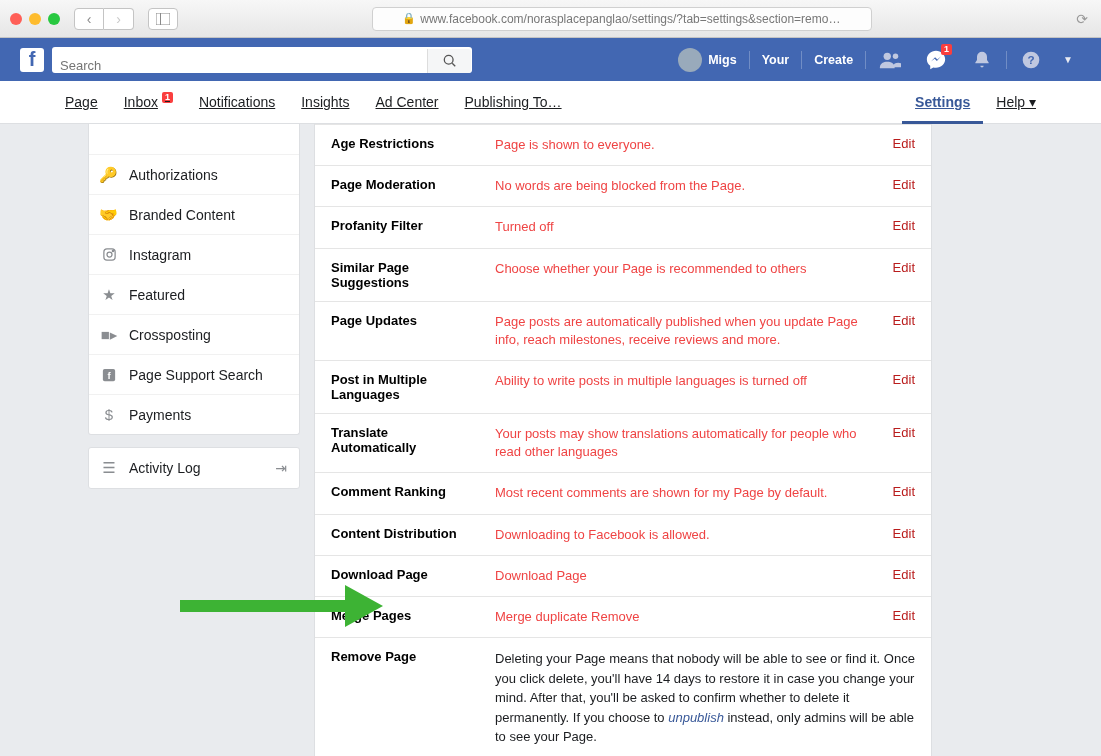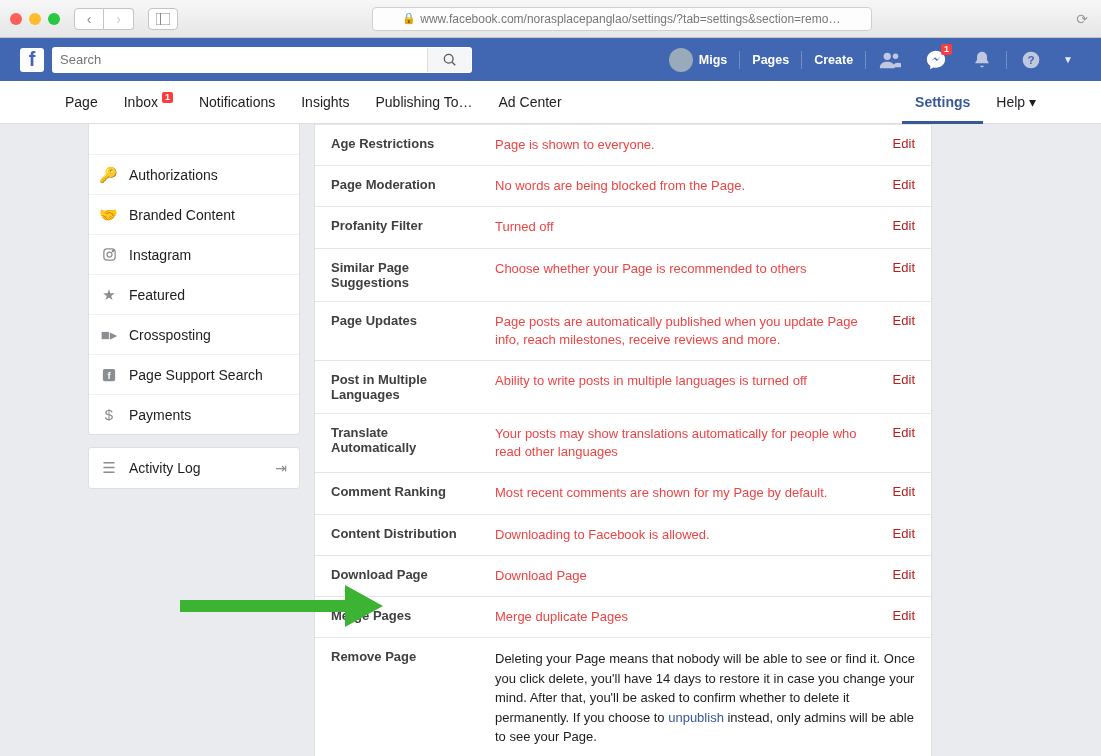--- a/index.html
+++ b/index.html
@@ -15,33 +15,33 @@
   .nav-btn{width:30px;height:22px;border:1px solid #c4c4c4;background:#fff;display:flex;align-items:center;justify-content:center;color:#8a8a8a;font-size:14px;}
   .nav-btn:first-child{border-radius:4px 0 0 4px;}
   .nav-btn:last-child{border-radius:0 4px 4px 0;border-left:none;}
   .sidebar-toggle{width:30px;height:22px;border:1px solid #c4c4c4;background:#fff;border-radius:4px;display:flex;align-items:center;justify-content:center;color:#8a8a8a;font-size:13px;margin-left:6px;}
   .urlbar{margin:0 auto;width:500px;height:24px;background:#fdfdfd;border:1px solid #d0d0d0;border-radius:4px;display:flex;align-items:center;justify-content:center;font-size:12px;color:#777;overflow:hidden;white-space:nowrap;}
   .lock{font-size:11px;margin-right:4px;color:#6a6a6a;}
   .refresh{margin-left:8px;color:#9a9a9a;width:18px;height:18px;display:flex;align-items:center;justify-content:center;font-size:14px;}
   
   .bluebar{height:43px;background:#4267b2;display:flex;align-items:center;padding:0 20px;}
   .fb-logo{width:24px;height:24px;background:#fff;color:#4267b2;border-radius:3px;display:flex;align-items:center;justify-content:center;font-weight:bold;font-size:20px;margin-right:8px;}
-  .fb-search{flex:0 0 420px;height:26px;background:#fff;border-radius:3px;display:flex;align-items:center;padding:0 8px;}
+  .fb-search{flex:0 0 420px;height:26px;background:#fff;border-radius:3px;display:flex;align-items:flex-end;padding:0 8px;}
   .fb-search input{border:none;outline:none;flex:1;font-size:13px;color:#333;background:transparent;}
   .fb-search-btn{width:44px;height:24px;background:#f5f6f7;border-left:1px solid #ddd;display:flex;align-items:center;justify-content:center;color:#555;margin-right:-7px;border-radius:0 3px 3px 0;}
   .bluebar-right{margin-left:auto;display:flex;align-items:center;gap:2px;color:#fff;font-size:12.5px;font-weight:600;}
   .br-link{padding:0 10px;height:43px;display:flex;align-items:center;cursor:pointer;}
   .br-sep{width:1px;height:18px;background:rgba(255,255,255,0.25);}
   .avatar-sm{width:24px;height:24px;border-radius:50%;background:#9ab;margin-right:6px;}
   .br-icon{width:24px;height:24px;position:relative;display:flex;align-items:center;justify-content:center;color:#e9ebf2;font-size:18px;}
   .badge{position:absolute;top:-4px;right:-4px;background:#fa3e3e;color:#fff;font-size:9px;padding:1px 3px;border-radius:2px;font-weight:bold;line-height:1;}
   .br-caret{color:#e9ebf2;font-size:10px;padding:0 8px;}
   
   .subnav{height:43px;background:#fff;border-bottom:1px solid #dddfe2;display:flex;align-items:stretch;padding:0 52px 0 52px;}
-  .subnav-item{padding:0 13px;display:flex;align-items:center;font-size:14px;color:#1c1e21;cursor:pointer;position:relative;}
+  .subnav-item{padding:0 13px;display:flex;align-items:center;font-size:14px;color:#1c1e21;cursor:pointer;position:relative;text-decoration:underline;}
   .subnav-item.active{color:#385898;font-weight:600;}
   .subnav-item.active::after{content:"";position:absolute;left:0;right:0;bottom:-1px;height:3px;background:#385898;}
   .subnav-right{margin-left:auto;display:flex;text-align:right;}
   .count-badge{background:#fa3e3e;color:#fff;font-size:9px;padding:1px 3px;border-radius:2px;font-weight:bold;margin-left:4px;line-height:1;position:relative;top:-5px;}
   
   .content{display:flex;padding:0 0 0 0;}
   .left-col{width:300px;padding-left:88px;padding-top:0;}
   .sidebar-panel{background:#fff;border:1px solid #dddfe2;border-top:none;border-radius:0 0 3px 3px;}
   .sidebar-row{display:flex;align-items:center;height:40px;border-top:1px solid #f1f1f1;padding:0 12px;color:#1c1e21;font-size:14px;cursor:pointer;}
   .sidebar-row:first-child{border-top:none;}
@@ -52,27 +52,27 @@
   
   .arrow-container{position:relative;height:0;}
   .arrow{position:absolute;left:92px;top:96px;display:flex;align-items:center;}
   .arrow-line{width:165px;height:12px;background:#3db334;}
   .arrow-head{width:0;height:0;border-top:21px solid transparent;border-bottom:21px solid transparent;border-left:38px solid #3db334;}
   
   .main-panel{flex:1;max-width:618px;margin-left:14px;}
   .settings-list{background:#fff;border:1px solid #dddfe2;border-top:none;}
   .setting-row{display:flex;padding:11px 16px;border-top:1px solid #e5e5e5;font-size:13px;align-items:flex-start;}
   .setting-row:first-child{border-top:none;}
-  .setting-label{width:164px;font-weight:600;color:#404040;padding-right:20px;}
+  .setting-label{width:164px;font-weight:600;color:#000000;padding-right:20px;}
   .setting-desc{flex:1;color:#ef4444;padding-right:10px;line-height:1.4;}
   .setting-edit{color:#b91c1c;font-size:13px;cursor:pointer;white-space:nowrap;}
   .remove-row{padding:11px 16px;border-top:1px solid #e5e5e5;display:flex;font-size:13px;}
   .remove-content{flex:1;}
   .remove-desc{color:#1c1e21;line-height:1.5;margin-bottom:14px;}
-  .remove-desc .link{color:#385898;cursor:pointer;}
+  .remove-desc .link{color:#385898;cursor:pointer;font-style:italic;}
 </style>
 </head>
 <body>
 
 <div class="titlebar">
   <div class="traffic">
     <div class="dot red"></div>
     <div class="dot yellow"></div>
     <div class="dot green"></div>
   </div>
@@ -104,21 +104,21 @@
         </svg>
     </div>
   </div>
   <div class="bluebar-right">
     <div class="br-link">
       <div class="avatar-sm"></div>
       <span>Migs</span>
     </div>
     <div class="br-sep"></div>
     <div class="br-link">
-        <span>Pages</span>
+        <span>Your</span>
       </div>
     <div class="br-sep"></div>
     <div class="br-link">
         <span>Create</span>
       </div>
     <div class="br-sep"></div>
     <div class="br-link">
       <div class="br-icon">
           <svg width="22" height="22" viewBox="0 0 24 24" fill="#c0c8e0">
             <circle cx="9" cy="8" r="4"></circle>
@@ -165,24 +165,24 @@
       <span>Inbox</span>
       <span class="count-badge">1</span>
     </div>
   <div class="subnav-item">
       <span>Notifications</span>
     </div>
   <div class="subnav-item">
       <span>Insights</span>
     </div>
   <div class="subnav-item">
+      <span>Ad Center</span>
+    </div>
+  <div class="subnav-item">
       <span>Publishing To…</span>
-    </div>
-  <div class="subnav-item">
-      <span>Ad Center</span>
     </div>
   <div class="subnav-right">
     <div class="subnav-item active">
         <span>Settings</span>
       </div>
     <div class="subnav-item">
         <span>Help ▾</span>
       </div>
   </div>
 </div>
@@ -298,21 +298,21 @@
           <div class="setting-desc">Downloading to Facebook is allowed.</div>
           <div class="setting-edit">Edit</div>
         </div>
         <div class="setting-row">
           <div class="setting-label">Download Page</div>
           <div class="setting-desc">Download Page</div>
           <div class="setting-edit">Edit</div>
         </div>
         <div class="setting-row">
           <div class="setting-label">Merge Pages</div>
-          <div class="setting-desc">Merge duplicate Pages</div>
+          <div class="setting-desc">Merge duplicate Remove</div>
           <div class="setting-edit">Edit</div>
         </div>
         <div class="remove-row">
           <div class="setting-label">Remove Page</div>
           <div class="remove-content">
             <div class="remove-desc">Deleting your Page means that nobody will be able to see or find it. Once you click delete, you'll have 14 days to restore it in case you change your mind. After that, you'll be asked to confirm whether to delete it permanently. If you choose to <span class="link">unpublish</span> instead, only admins will be able to see your Page.</div>
           </div>
         </div>
       </div>
   </div>

